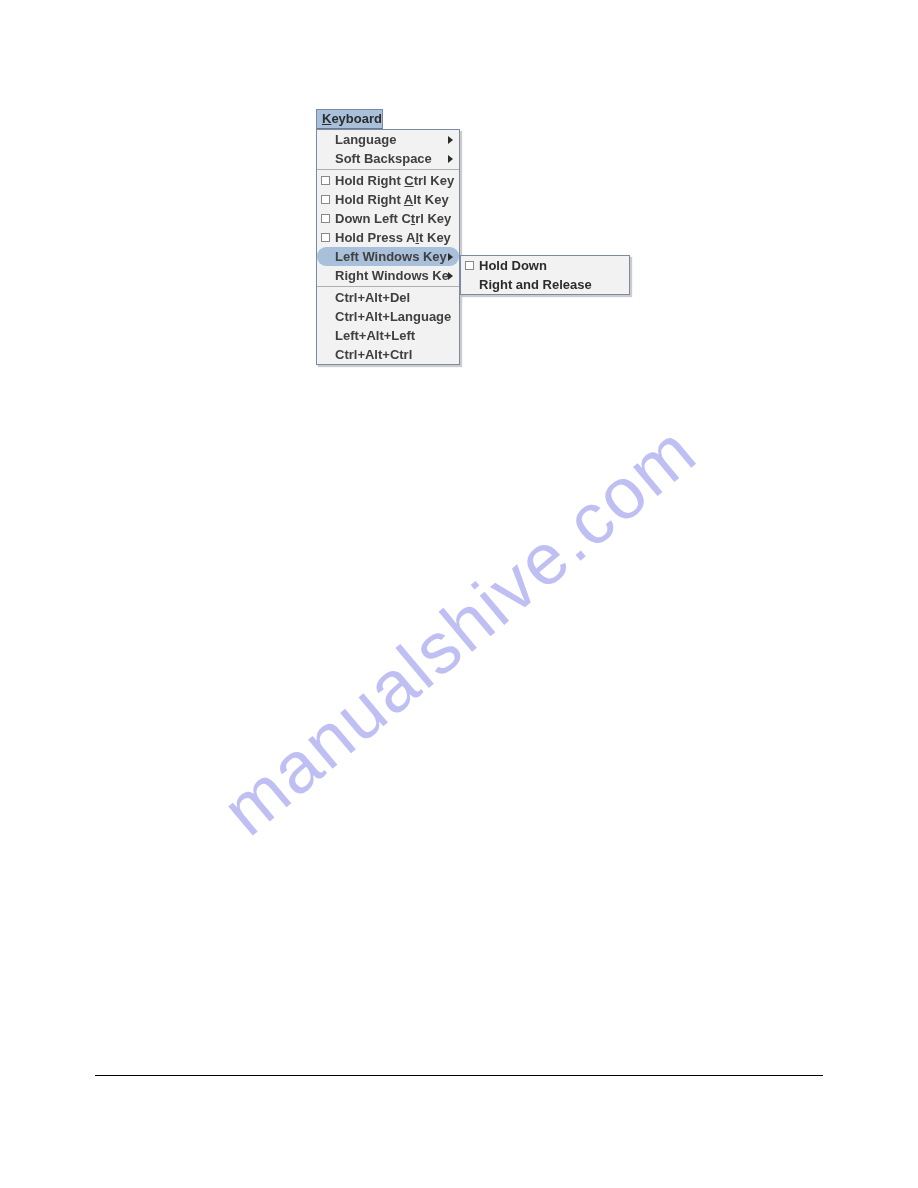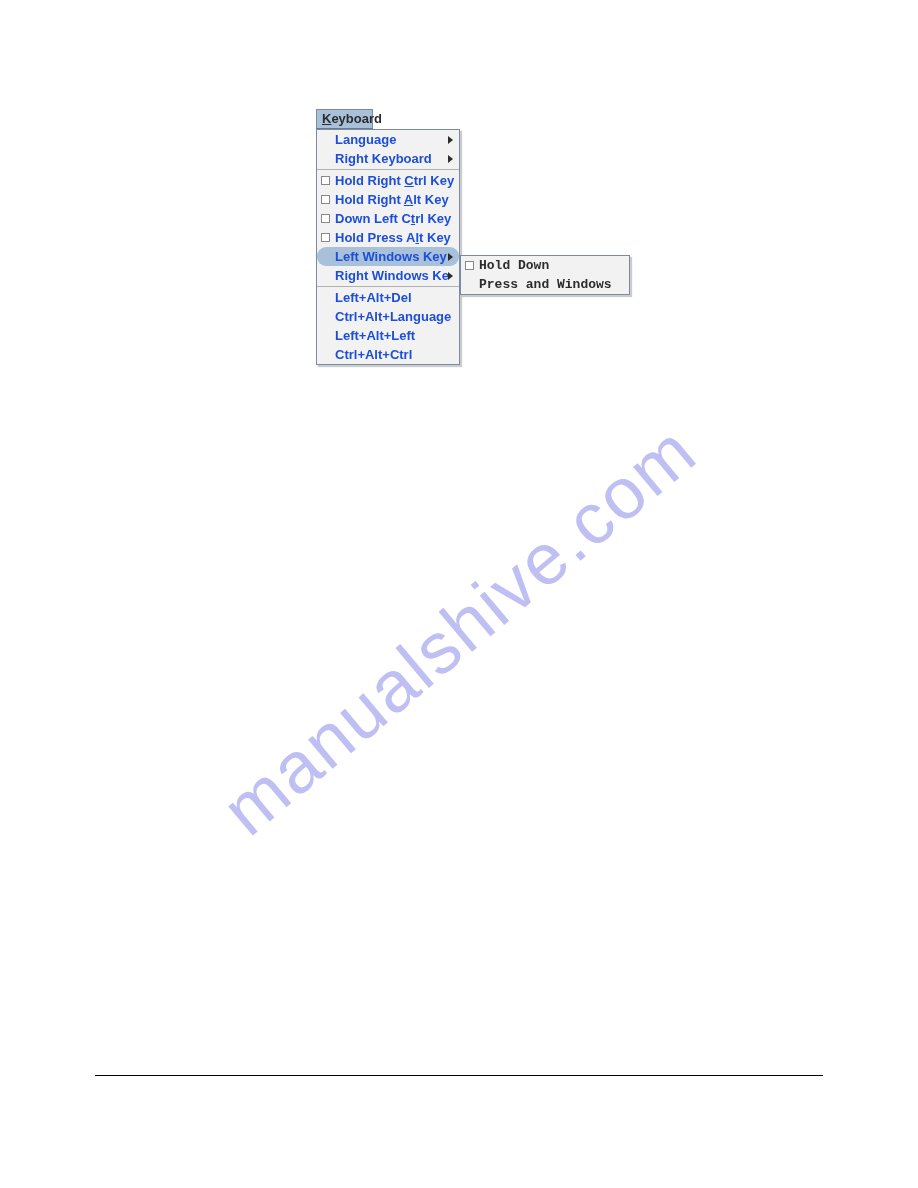--- a/index.html
+++ b/index.html
@@ -33,21 +33,21 @@
     letter-spacing: 2px;
     pointer-events: none;
     user-select: none;
   }
 
   
   .menubar-button {
     position: absolute;
     left: 316px;
     top: 109px;
-    width: 57px;
+    width: 67px;
     height: 20px;
     background: #a8c0da;
     border: 1px solid #7a8aa0;
     border-bottom: 1px solid #6a7a90;
     box-sizing: border-box;
     padding-left: 5px;
     line-height: 18px;
     font-weight: bold;
     color: #2c2c2c;
     cursor: default;
@@ -67,21 +67,21 @@
     box-sizing: border-box;
     box-shadow: 2px 2px 1px rgba(0,0,0,0.2);
   }
   .menu-item {
     display: flex;
     align-items: center;
     height: 19px;
     padding-left: 18px;
     padding-right: 4px;
     font-weight: bold;
-    color: #1d4ed8;
+    color: #404040;
     position: relative;
     cursor: default;
   }
   .menu-item .label {
     flex: 1 1 auto;
     white-space: nowrap;
     overflow: hidden;
   }
   .menu-item .arrow {
     width: 0; height: 0;
@@ -116,21 +116,20 @@
   
   .sub-menu {
     position: absolute;
     left: 460px;
     top: 255px;
     width: 170px;
     background: #f2f2f2;
     border: 1px solid #7a8aa0;
     box-sizing: border-box;
     box-shadow: 2px 2px 1px rgba(0,0,0,0.2);
-    font-family: Liberation Mono, monospace;
   }
   .sub-item {
     display: flex;
     align-items: center;
     height: 19px;
     padding-left: 18px;
     font-weight: bold;
     color: #2c2c2c;
     position: relative;
     cursor: default;
@@ -156,21 +155,21 @@
 <div class="menubar-button">
   <span class="mnemonic">K</span><span>eyboard</span>
 </div>
 
 <div class="main-menu">
   <div class="menu-item">
     <span class="label">Language</span>
     <span class="arrow"></span>
   </div>
   <div class="menu-item">
-    <span class="label">Right Keyboard</span>
+    <span class="label">Soft Backspace</span>
     <span class="arrow"></span>
   </div>
   <div class="menu-sep"></div>
 
   <div class="menu-item">
     <span class="checkbox"></span>
     <span class="label"><span>Hold Right </span><span class="mnemonic">C</span><span>trl Key</span></span>
   </div>
   <div class="menu-item">
     <span class="checkbox"></span>
@@ -190,36 +189,36 @@
     <span class="arrow"></span>
   </div>
   <div class="menu-item">
     <span class="label">Right Windows Key</span>
     <span class="arrow"></span>
   </div>
 
   <div class="menu-sep"></div>
 
   <div class="menu-item">
-    <span class="label">Left+Alt+Del</span>
+    <span class="label">Ctrl+Alt+Del</span>
   </div>
   <div class="menu-item">
     <span class="label">Ctrl+Alt+Language</span>
   </div>
   <div class="menu-item">
     <span class="label">Left+Alt+Left</span>
   </div>
   <div class="menu-item">
     <span class="label">Ctrl+Alt+Ctrl</span>
   </div>
 </div>
 
 <div class="sub-menu">
   <div class="sub-item">
     <span class="checkbox"></span>
     <span class="label">Hold Down</span>
   </div>
   <div class="sub-item">
-    <span class="label">Press and Windows</span>
+    <span class="label">Right and Release</span>
   </div>
 </div>
 
 <div class="page-footer-line"></div>
 
 </body></html>

